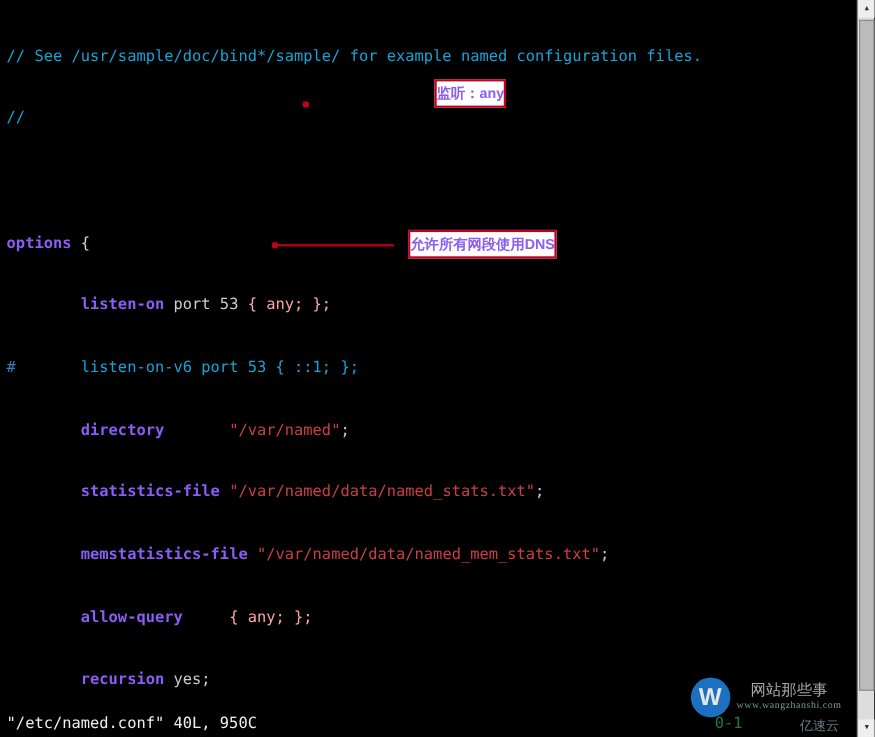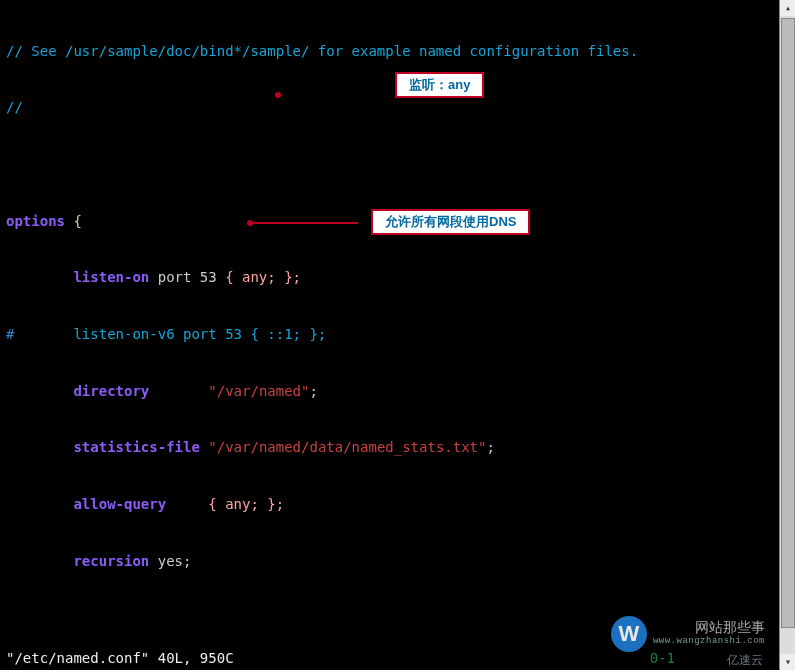--- a/index.html
+++ b/index.html
@@ -19,22 +19,22 @@
     .line { min-height: 1.35em; }
     .c-comment { color: #16a4d8; }
     .c-keyword { color: #8b5cf6; font-weight: bold; }
     .c-string  { color: #c94040; }
     .c-special { color: #fca5a5; }
     .c-hash    { color: #3080c0; }
     .callout {
       position: absolute;
       border: 2px solid #c00020;
       background: #fff;
-      color: #0369a1;
-      padding: 2px 12px;
+      color: #8b5cf6;
+      padding: 2px 0;
       font-family: "SimSun", "Microsoft YaHei", sans-serif;
       font-size: 13px;
       font-weight: bold;
       white-space: nowrap;
     }
     .callout-line {
       position: absolute;
       background: #c00020;
       height: 2px;
     }
@@ -74,23 +74,23 @@
     .watermark-circle {
       width: 36px; height: 36px;
       background: #1e7dd4;
       border-radius: 50%;
       display: flex; align-items: center; justify-content: center;
       color: #fff; font-weight: bold; font-size: 22px;
       font-family: Arial, sans-serif;
     }
     .watermark-text {
       color: #bbb;
-      font-family: Liberation Mono, monospace;
+      font-family: Liberation Serif, serif;
       font-size: 14px;
-      text-align: right;
+      text-align: center;
       line-height: 1.1;
     }
     .watermark-url { font-size: 9px; color: #8aa; letter-spacing: 0.5px; }
     .watermark2 {
       position: absolute;
       right: 32px; bottom: 2px;
       color: #6a7a8a;
       font-size: 12px;
     }
     .status-bar {
@@ -110,20 +110,21 @@
 
 <div class="editor">
   <div class="line"><span class="c-comment">// See /usr/sample/doc/bind*/sample/ for example named configuration files.</span></div>
   <div class="line"><span class="c-comment">//</span></div>
   <div class="line">&nbsp;</div>
   <div class="line"><span class="c-keyword">options</span><span> {</span></div>
   <div class="line"><span>        </span><span class="c-keyword">listen-on</span><span> port 53 </span><span class="c-special">{ any; };</span></div>
   <div class="line"><span class="c-hash">#</span><span class="c-comment">       listen-on-v6 port 53 { ::1; };</span></div>
   <div class="line"><span>        </span><span class="c-keyword">directory</span><span>       </span><span class="c-string">"/var/named"</span><span>;</span></div>
   <div class="line"><span>        </span><span class="c-keyword">statistics-file</span><span> </span><span class="c-string">"/var/named/data/named_stats.txt"</span><span>;</span></div>
+  <div class="line"><span>        </span><span class="c-keyword">memstatistics-file</span><span> </span><span class="c-string">"/var/named/data/named_mem_stats.txt"</span><span>;</span></div>
   <div class="line"><span>        </span><span class="c-keyword">allow-query</span><span>     </span><span class="c-special">{ any; };</span></div>
   <div class="line"><span>        </span><span class="c-keyword">recursion</span><span> yes;</span></div>
   
   
   
   
   
   
   
   

